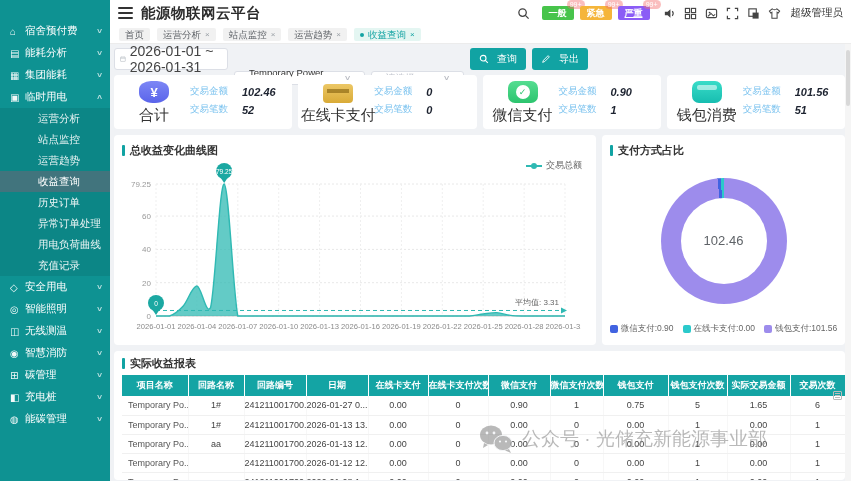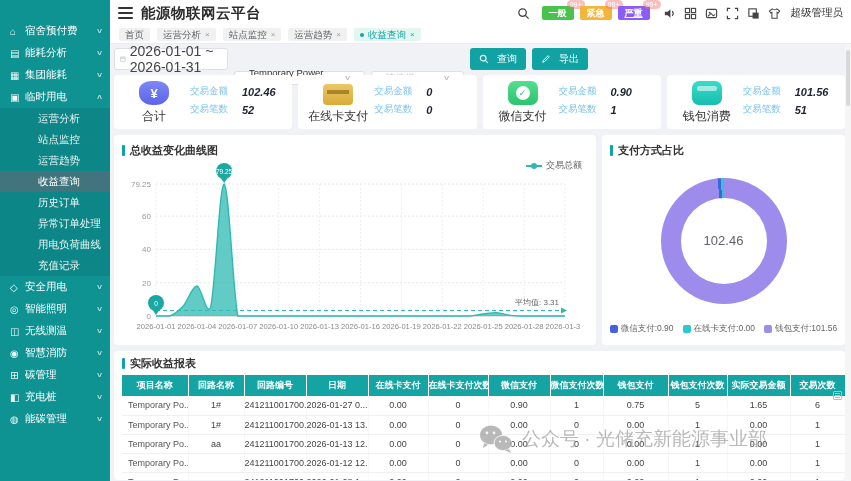--- a/index.html
+++ b/index.html
@@ -37,21 +37,21 @@
   .f-sel { height:14px; background:#fff; border:1px solid #dcdfe6; border-radius:3px; display:flex; align-items:center; padding:0 14px; font-size:9.5px; color:#333;margin-top:38px; }
   .f-sel .ch { margin-left:auto; color:#b6b9c0; font-size:7px; transform:scaleX(1.5); }
   .f-sel.ph { color:#bfc3cc;gap:24px; }
   .btn { height:22px; display:inline-flex; align-items:center; gap:8px; padding:0 9px; background:#11a3a3; color:#fff; font-size:10px; border-radius:3px; border:none; cursor:pointer; }
   .btn svg { width:10px; height:10px; }
   
   .cards { display:flex; gap:6px; height:54px; margin-bottom:6px; }
   .scard { flex:1; background:#fff; border-radius:4px; display:flex; padding:6px 8px 4px 14px; }
   .ic-wrap { width:52px; display:flex; flex-direction:column; align-items:center; }
   .ic { width:30px; height:28px; display:flex; align-items:center; justify-content:center; border-radius:7px; color:#fff; font-weight:bold; position:relative; }
-  .ic-name { font-size:12px; color:#333; margin-top:3px; white-space:nowrap; }
+  .ic-name { font-size:15px; color:#333; margin-top:3px; white-space:nowrap; }
   .ic.total { background:linear-gradient(180deg,#7d87f5,#5a64ea); border-radius:40% 40% 46% 46%; font-size:13px; }
   .ic.card { background:linear-gradient(180deg,#ecc766,#d9ab37); height:22px; margin-top:3px; border-radius:4px; }
   .ic.card i { display:block; width:22px; height:4px; background:rgba(120,85,5,.55); margin-top:-6px; }
   .ic.wechat { background:linear-gradient(180deg,#55dd91,#2cc46e); }
   .ic.wechat i { width:14px; height:14px; border-radius:50%; background:#fff; display:flex; align-items:center; justify-content:center; font-size:9px; color:#2cc46e; font-style:normal; }
   .ic.wallet { background:linear-gradient(180deg,#39dcc8,#17bdb0); }
   .ic.wallet i { display:block; width:20px; height:5px; background:rgba(255,255,255,.55); border-radius:2px; margin-top:-10px; }
   .vals { flex:1; padding:4px 0 0 10px; }
   .vrow { display:flex; align-items:center; margin-bottom:5px; }
   .vlab { color:#7cc3ef; font-size:9.5px; width:52px; }

